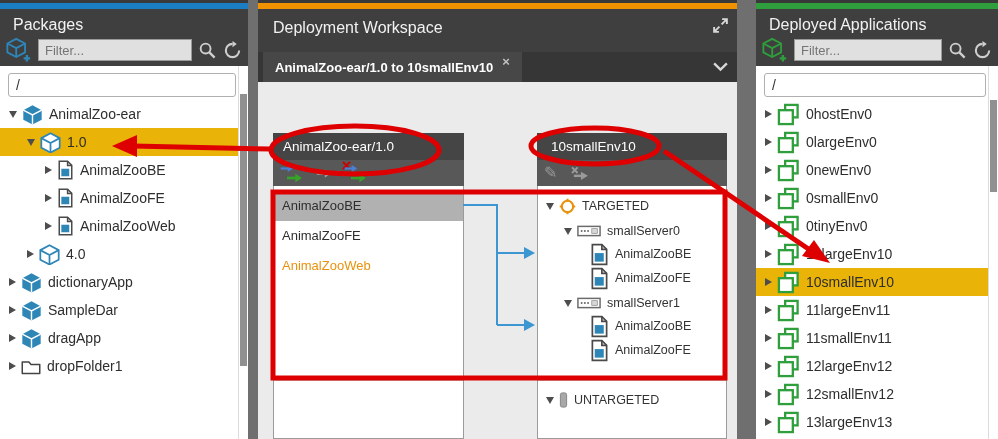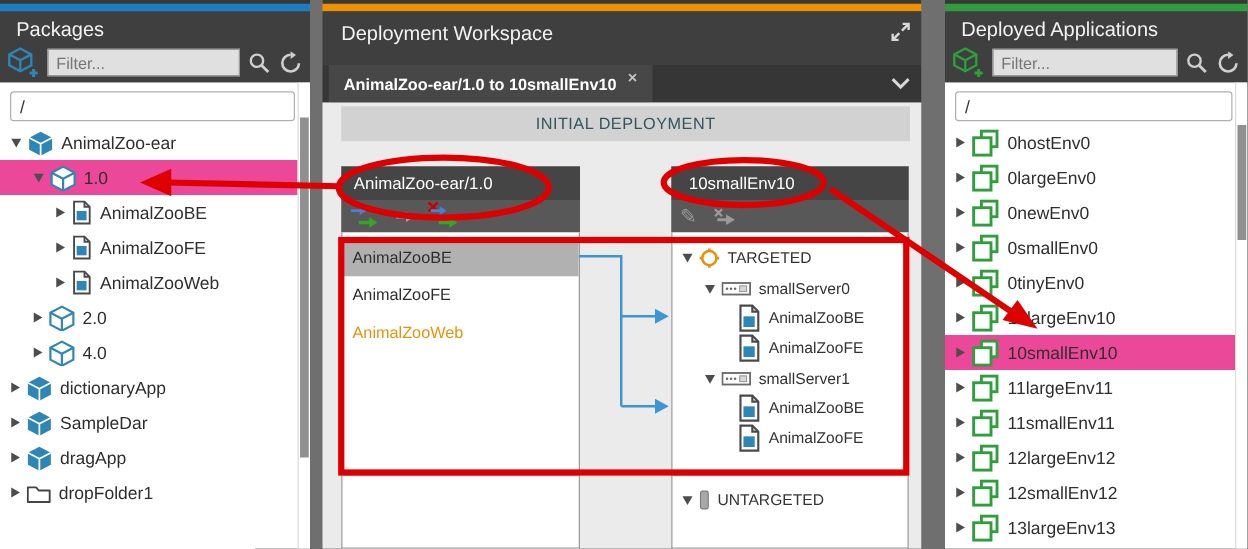--- a/index.html
+++ b/index.html
@@ -26,21 +26,21 @@
   #p-dep .cubeplus{color:#2f9e3c;}
   .filter{flex:1;height:20px;background:#e0e0e0;border:1px solid #999;font-size:13px;color:#000000;
     padding:0 6px;font-family:inherit;min-width:0;}
   .tool-ic{width:19px;height:19px;color:#cfcfcf;flex:none;}
 
   .side-content{position:absolute;top:66px;left:0;right:0;bottom:0;background:#fff;overflow:hidden;}
   .crumb{display:block;margin:7px 12px 2px 8px;width:calc(100% - 36px);height:22px;border:1px solid #b0b0b0;
     border-radius:3px;font-size:14px;color:#333;padding:0 7px;font-family:inherit;background:#fff;}
   .tree{margin-top:3px;}
   .trow{height:28px;display:flex;align-items:center;font-size:14px;color:#2e2e2e;width:calc(100% - 10px);}
-  .trow.sel{background:#ec4899;}
+  .trow.sel{background:#eab308;}
   .d0{padding-left:9px}.d1{padding-left:27px}.d2{padding-left:45px}
   .tri{width:0;height:0;margin-right:5px;flex:none;}
   .tri-r{border-left:7px solid #4d4d4d;border-top:4.5px solid transparent;border-bottom:4.5px solid transparent;}
   .tri-d{border-top:7px solid #4d4d4d;border-left:4.5px solid transparent;border-right:4.5px solid transparent;}
   .ic{margin-right:6px;flex:none;}
   .ic-cube{width:21px;height:21px;}
   .ic-doc{width:17px;height:20px;}
   .ic-folder{width:20px;height:17px;}
   .ic-env{width:23px;height:23px;}
   .lbl{white-space:nowrap;}
@@ -223,27 +223,20 @@
         <svg class="ic ic-doc">
             <use href="#sym-doc"></use>
           </svg>
         <span class="lbl">AnimalZooWeb</span>
       </div>
       <div class="trow d1">
         <span class="tri tri-r"></span>
         <svg class="ic ic-cube">
             <use href="#sym-cube-outline"></use>
           </svg>
-        <span class="lbl">2.0</span>
-      </div>
-      <div class="trow d1">
-        <span class="tri tri-r"></span>
-        <svg class="ic ic-cube">
-            <use href="#sym-cube-outline"></use>
-          </svg>
         <span class="lbl">4.0</span>
       </div>
       <div class="trow d0">
         <span class="tri tri-r"></span>
         <svg class="ic ic-cube">
             <use href="#sym-cube-filled"></use>
           </svg>
         <span class="lbl">dictionaryApp</span>
       </div>
       <div class="trow d0">
@@ -285,21 +278,20 @@
   <div class="tab-bar">
     <div class="tab">
       <span>AnimalZoo-ear/1.0 to 10smallEnv10</span>
       <span class="tab-close">×</span>
     </div>
     <svg class="ws-chevron">
         <use href="#sym-chevron"></use>
       </svg>
   </div>
   <div class="ws-content">
-    <div class="btn-initial">INITIAL DEPLOYMENT</div>
 
     <div class="col" id="col-src">
       <div class="col-header">AnimalZoo-ear/1.0</div>
       <div class="col-toolbar">
         <span class="dblarrow">
           <svg class="da1">
               <use href="#sym-arrow"></use>
             </svg>
           <svg class="da2">
               <use href="#sym-arrow"></use>

